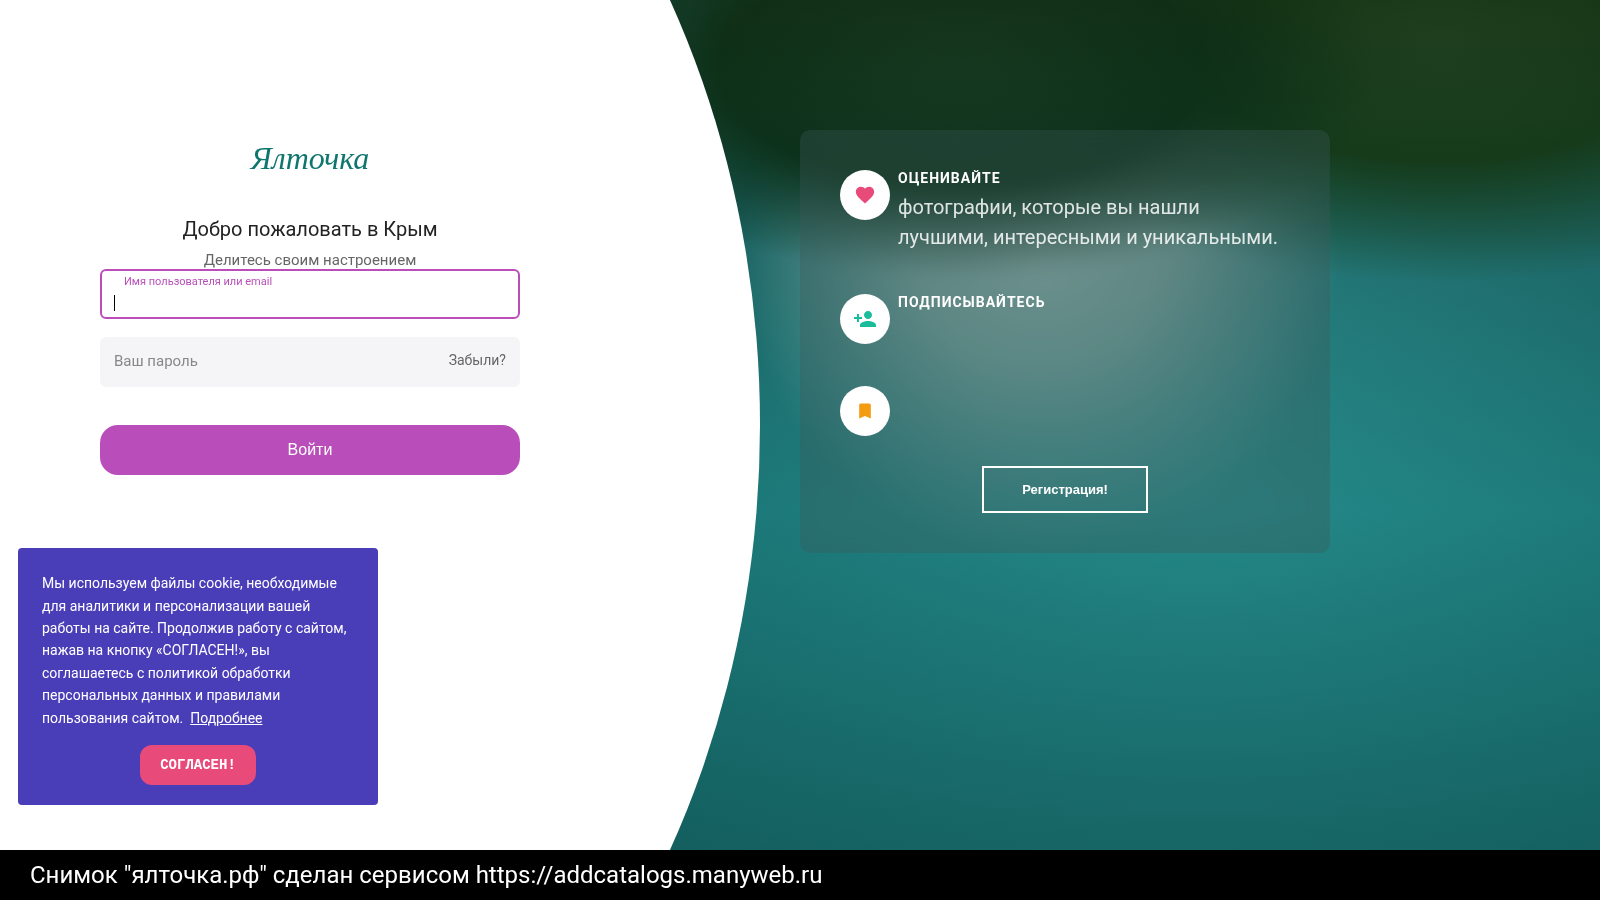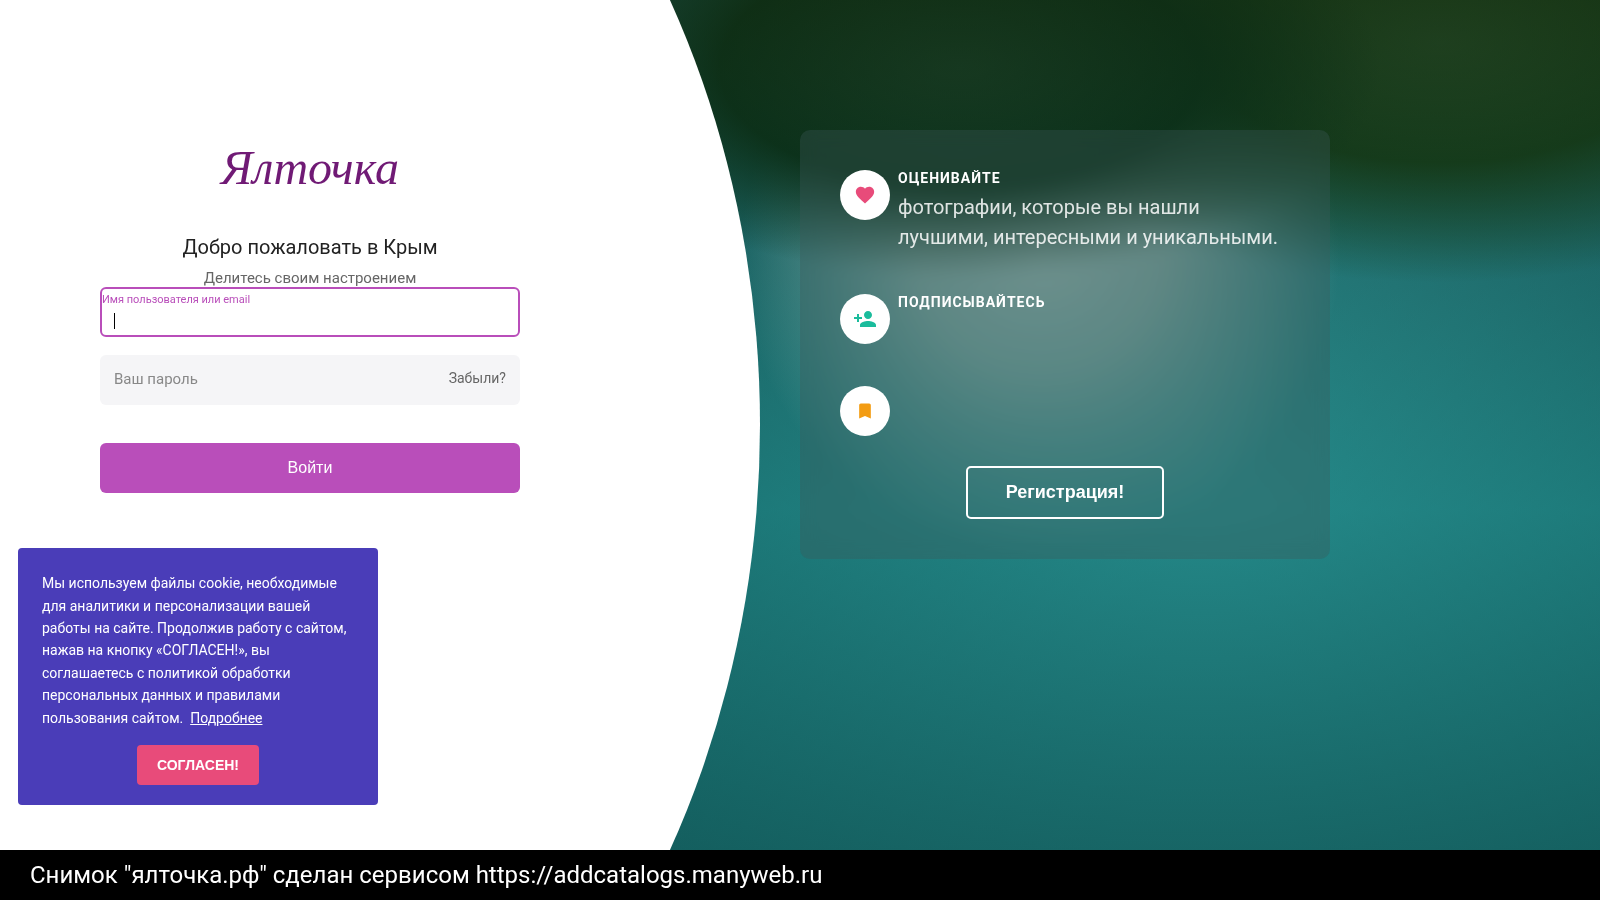--- a/index.html
+++ b/index.html
@@ -41,23 +41,23 @@
     radial-gradient(ellipse 600px 300px at 60% 8%, #1a3a1a 0%, #0a2a0a 40%, transparent 70%),
     radial-gradient(ellipse 800px 400px at 90% 5%, #2a4a1a 0%, #1a3a0a 30%, transparent 60%),
     radial-gradient(circle at 65% 30%, #d0e8e0 0%, #b0d0c8 10%, transparent 25%),
     radial-gradient(circle at 75% 55%, #3aa0a0 0%, #2a8080 30%, #1a6060 60%),
     #1a5a5a;
   z-index: 0;
 }
 
 .logo {
   font-family: 'Brush Script MT', cursive;
-  font-size: 48px;
+  font-size: 32px;
   font-style: italic;
-  color: #701a75;
+  color: #0f766e;
   margin-bottom: 40px;
 }
 
 .welcome-title { font-size: 20px; color: #222; font-weight: 400; margin-bottom: 10px; }
 .welcome-subtitle { font-size: 15px; color: #666; }
 
 .form-container { width: 420px; }
 
 .input-group { position: relative; margin-bottom: 18px; }
 
@@ -72,21 +72,21 @@
   outline: none;
 }
 .text-input.inactive {
   border: none;
   background: #f5f5f7;
   padding: 14px;
 }
 .input-label {
   position: absolute;
   top: 6px;
-  left: 2px;
+  left: 24px;
   font-size: 11px;
   color: #b94eba;
 }
 .input-placeholder-inactive {
   position: absolute;
   top: 15px;
   left: 14px;
   font-size: 15px;
   color: #888;
   pointer-events: none;
@@ -107,21 +107,21 @@
   height: 16px;
   background: #000;
 }
 
 .login-button {
   width: 100%;
   height: 50px;
   background: #b94eba;
   color: #fff;
   border: none;
-  border-radius: 6px;
+  border-radius: 18px;
   font-size: 16px;
   font-weight: 500;
   cursor: pointer;
   margin-top: 20px;
 }
 
 .features-card {
   position: absolute;
   top: 130px;
   left: 800px;
@@ -147,23 +147,23 @@
 .feature-text { flex: 1; }
 .feature-title { color: #fff; font-size: 14px; font-weight: 700; letter-spacing: 1px; margin-bottom: 6px; }
 .feature-desc { color: rgba(255,255,255,0.85); font-size: 20px; line-height: 1.5; }
 
 .register-button {
   display: block;
   margin: 10px auto 0 auto;
   padding: 14px 38px;
   background: transparent;
   border: 2px solid #fff;
-  border-radius: 5px;
-  color: #fff;
-  font-size: 18px;
+  border-radius: 0;
+  color: #fff;
+  font-size: 13px;
   font-weight: 600;
   cursor: pointer;
 }
 
 .heart-svg { fill: #e84b7a; }
 .follow-svg { fill: #1abc9c; }
 .bookmark-svg { fill: #f39c12; }
 
 .cookie-banner {
   position: absolute;
@@ -178,26 +178,27 @@
   font-size: 14px;
   line-height: 1.6;
 }
 .cookie-text { margin-bottom: 16px; }
 .cookie-link { color: #fff; text-decoration: underline; cursor: pointer; }
 .cookie-accept {
   background: #e84b7a;
   color: #fff;
   border: none;
   padding: 12px 20px;
-  border-radius: 4px;
+  border-radius: 12px;
   font-size: 14px;
   font-weight: 600;
   cursor: pointer;
   display: block;
   margin: 0 auto;
+  font-family: Liberation Mono, monospace;
 }
 
 .footer-bar {
   position: absolute;
   bottom: 0;
   left: 0;
   width: 100%;
   height: 50px;
   background: #000;
   color: #fff;

